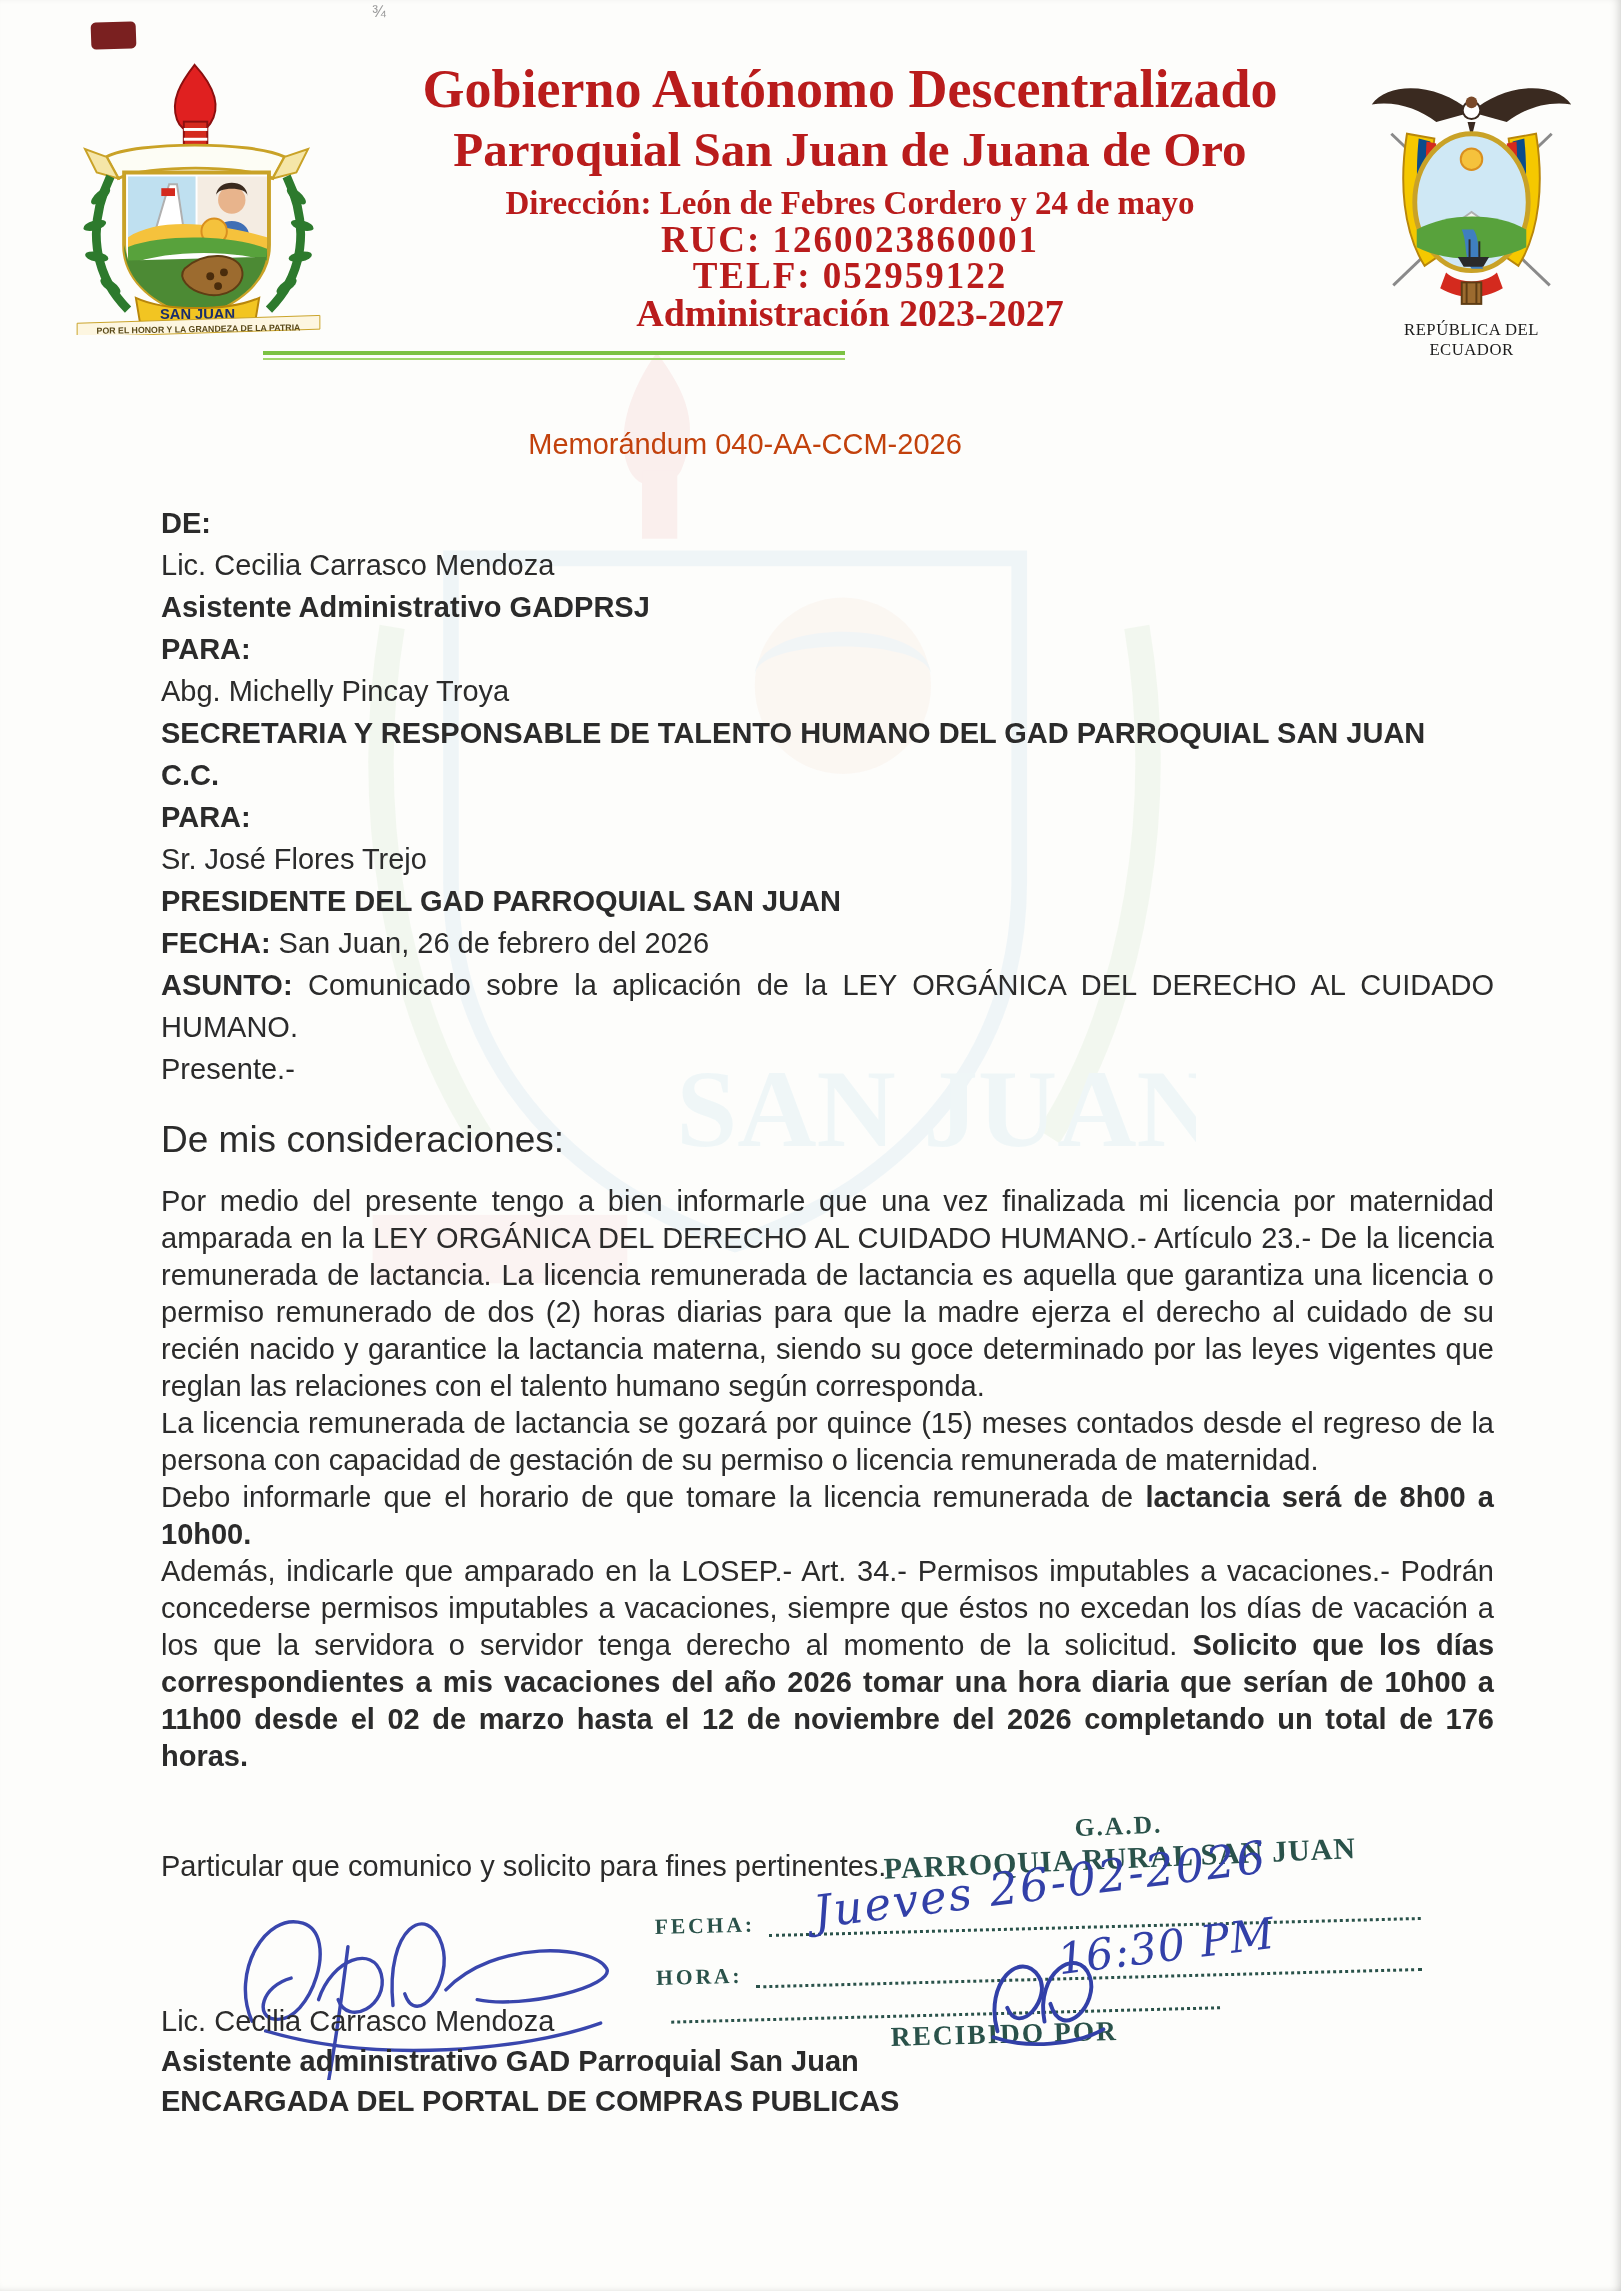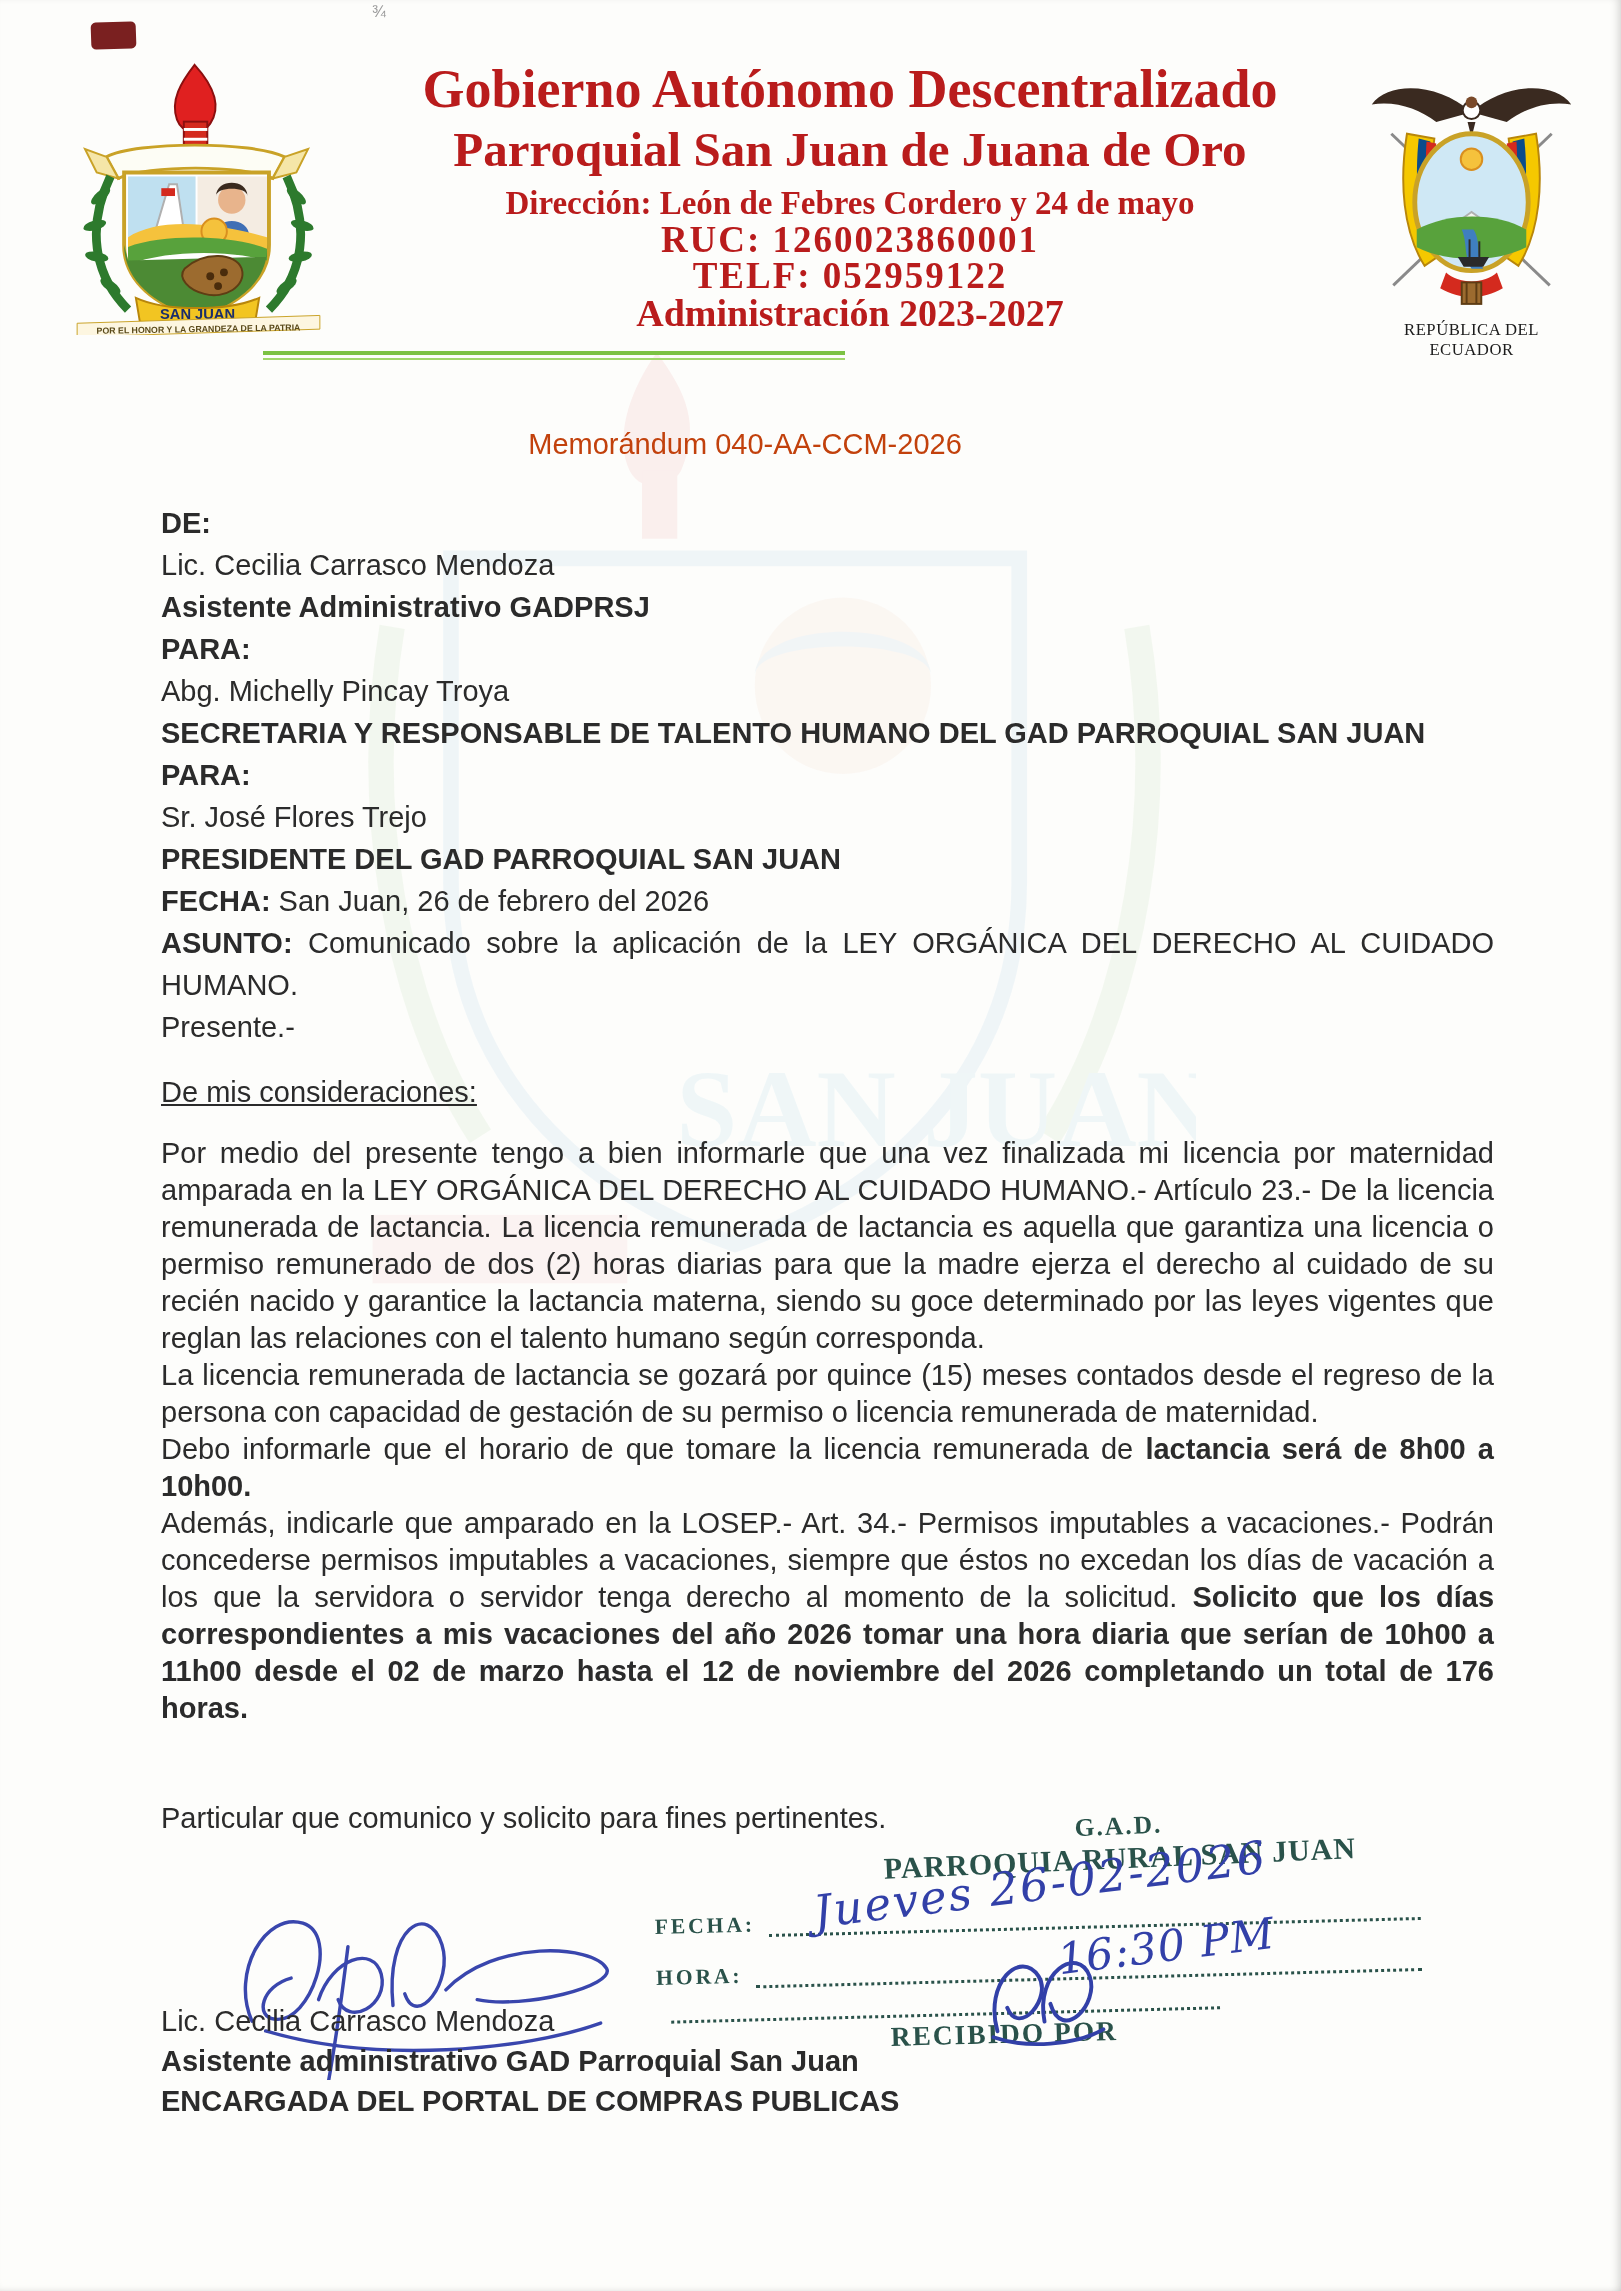--- a/index.html
+++ b/index.html
@@ -37,21 +37,21 @@
     letter-spacing:0.5px; color:#1c1c1c; margin-top:3.9px; }
 
   
   .memo-number { position:absolute; left:0; top:428px; width:1490px; text-align:center;
     font-size:29px; color:#c2410c; }
 
   .content { position:absolute; left:161px; top:502px; width:1333px; }
   .meta-line { font-size:29px; line-height:42px; white-space:nowrap; }
   .b { font-weight:bold; }
   .asunto { font-size:29px; line-height:42px; text-align:justify; }
-  .salutation { font-size:29px; line-height:42px; margin-top:23px;text-decoration:underline; }
+  .salutation { font-size:37px; line-height:42px; margin-top:29px; }
   .bodyp { font-size:29px; line-height:37px; text-align:justify; }
   .bodyp.first { margin-top:22px; }
   .closing { font-size:29px; line-height:37px; margin-top:73px; }
 
   
   .sig-svg { position:absolute; left:201px; top:1884px; }
   .sig-block { position:absolute; left:161px; top:2001px; font-size:29px; line-height:40px; }
 
   
   .stamp { position:absolute; left:655px; top:1815px; width:766px;
@@ -175,20 +175,21 @@
 
   <div class="memo-number">Memorándum 040-AA-CCM-2026</div>
 
   <div class="content">
     <div class="meta-line b">DE:</div>
     <div class="meta-line">Lic. Cecilia Carrasco Mendoza</div>
     <div class="meta-line b">Asistente Administrativo GADPRSJ</div>
     <div class="meta-line b">PARA:</div>
     <div class="meta-line">Abg. Michelly Pincay Troya</div>
     <div class="meta-line b">SECRETARIA Y RESPONSABLE DE TALENTO HUMANO DEL GAD PARROQUIAL SAN JUAN</div>
+    <div class="meta-line b">C.C.</div>
     <div class="meta-line b">PARA:</div>
     <div class="meta-line">Sr. José Flores Trejo</div>
     <div class="meta-line b">PRESIDENTE DEL GAD PARROQUIAL SAN JUAN</div>
     <div class="meta-line"><span class="b">FECHA:</span><span> San Juan, 26 de febrero del 2026</span></div>
     <div class="asunto"><span class="b">ASUNTO:</span><span> Comunicado sobre la aplicación de la LEY ORGÁNICA DEL DERECHO AL CUIDADO HUMANO.</span></div>
     <div class="meta-line">Presente.-</div>
 
     <div class="salutation">De mis consideraciones:</div>
 
     <p class="bodyp first">Por medio del presente tengo a bien informarle que una vez finalizada mi licencia por maternidad amparada en la LEY ORGÁNICA DEL DERECHO AL CUIDADO HUMANO.- Artículo 23.- De la licencia remunerada de lactancia. La licencia remunerada de lactancia es aquella que garantiza una licencia o permiso remunerado de dos (2) horas diarias para que la madre ejerza el derecho al cuidado de su recién nacido y garantice la lactancia materna, siendo su goce determinado por las leyes vigentes que reglan las relaciones con el talento humano según corresponda.</p>

